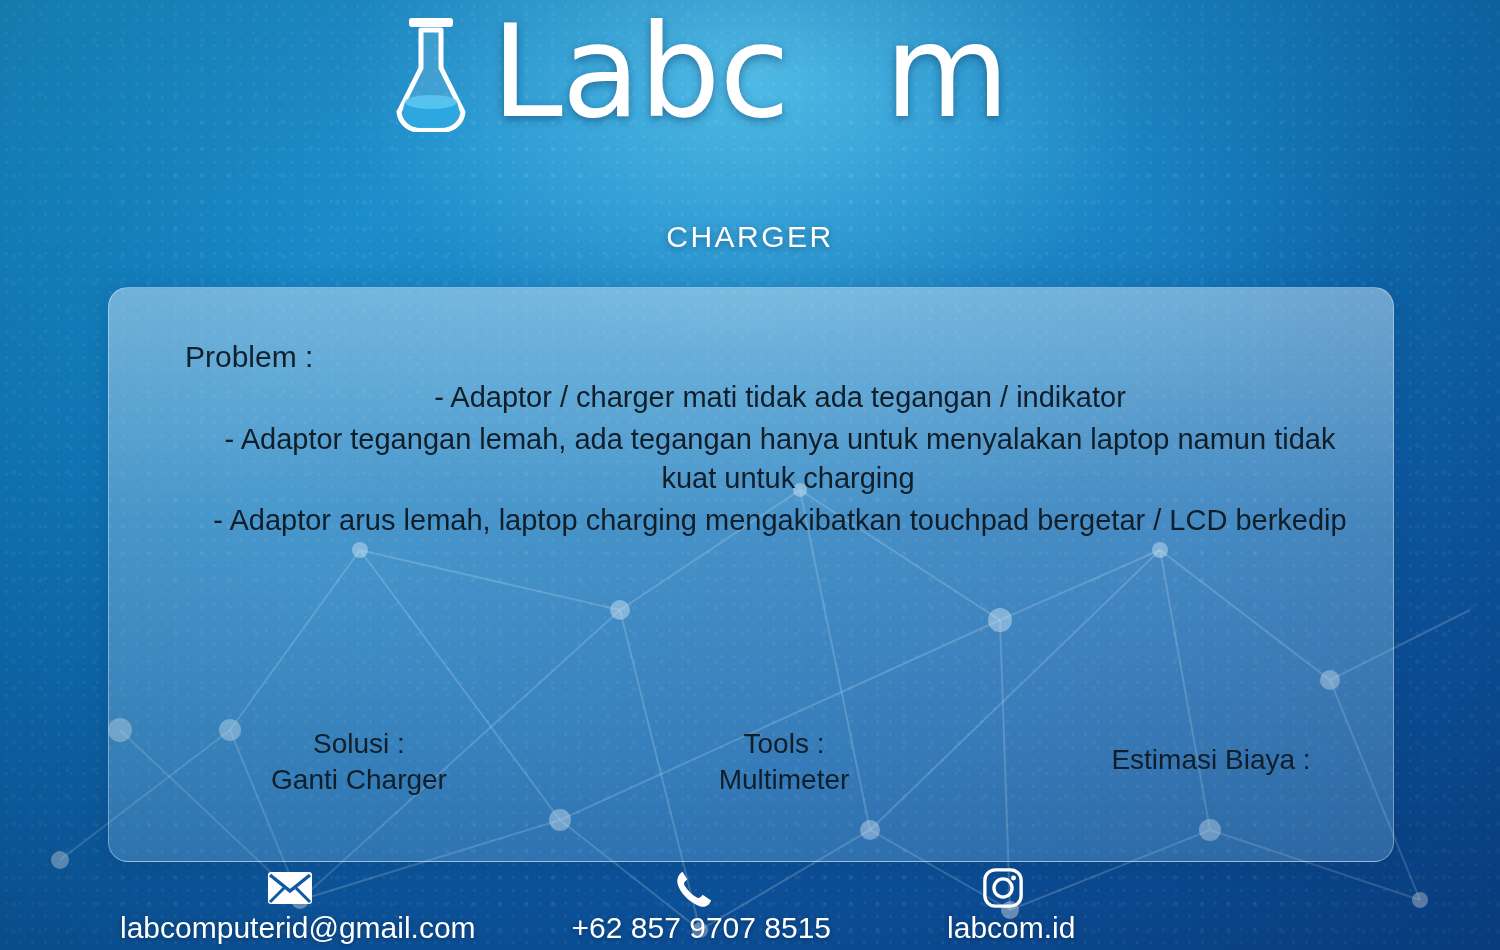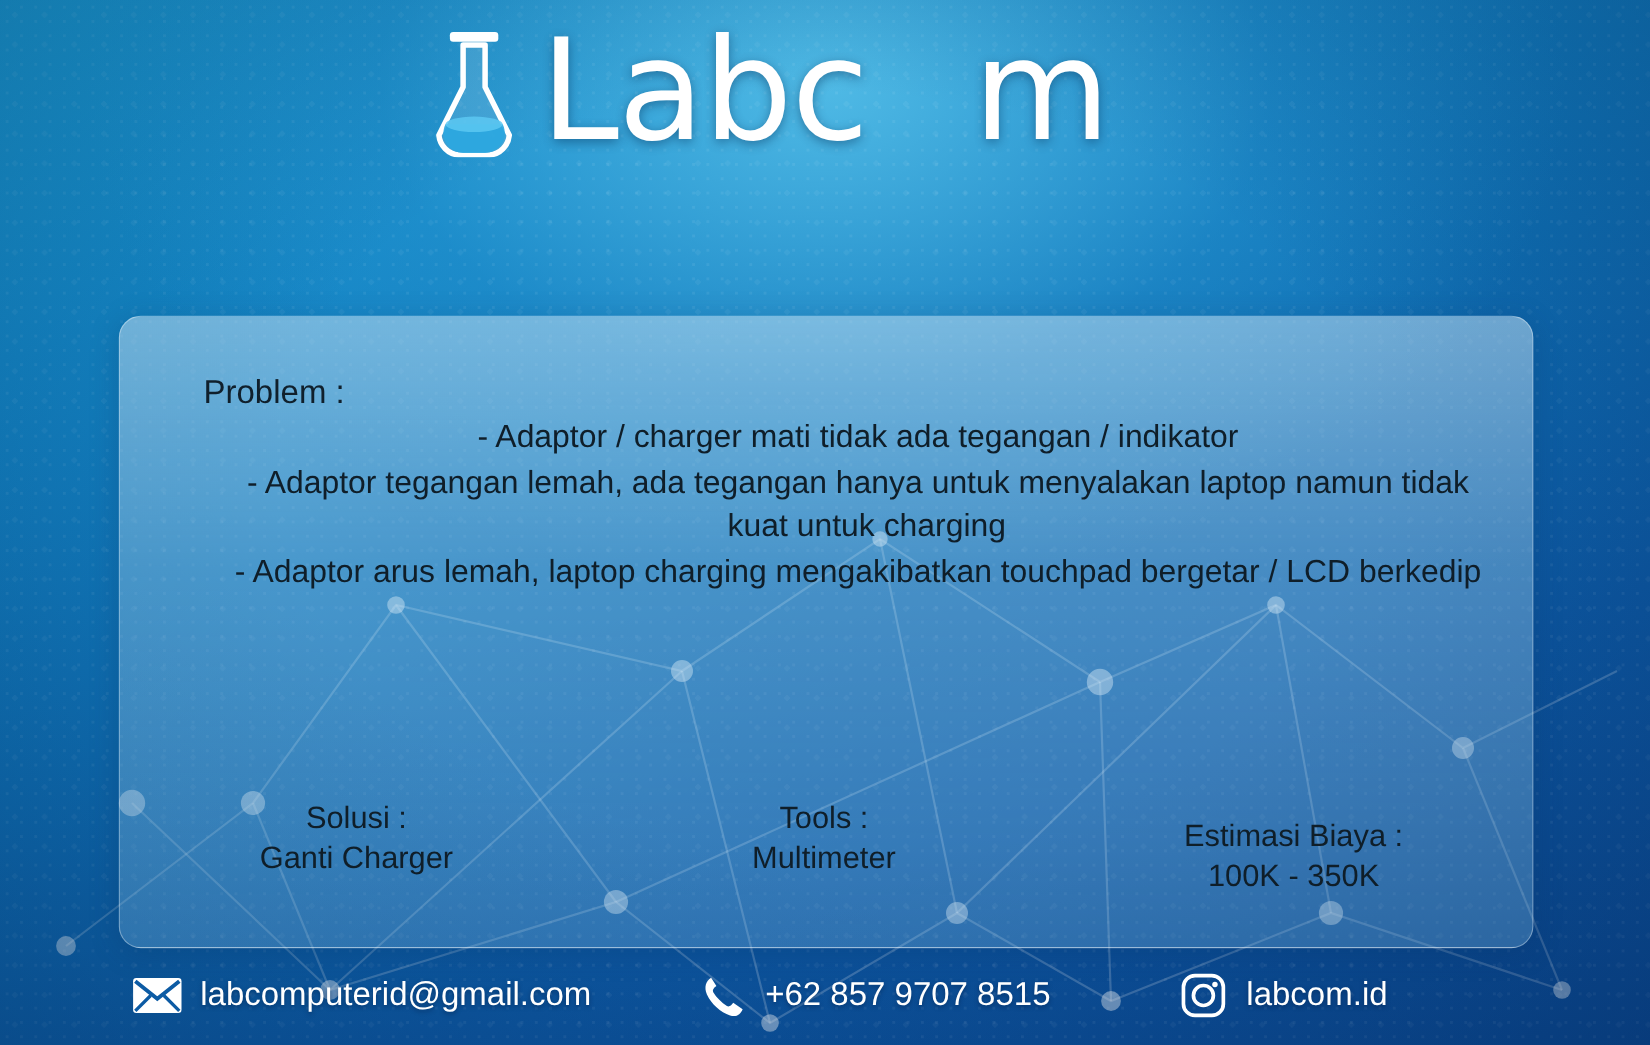--- a/index.html
+++ b/index.html
@@ -52,21 +52,21 @@
     left: 0;
     bottom: 0;
     width: 1500px;
     height: 520px;
     pointer-events: none;
   }
 
   
   .logo-wrap {
     position: absolute;
-    top: 19px;
+    top: 8px;
     left: 0;
     width: 1500px;
     text-align: center;
   }
   .logo {
     position: relative;
     display: inline-block;
     font-family: "DejaVu Sans", sans-serif;
     font-size: 128px;
     line-height: 1;
@@ -142,20 +142,21 @@
     text-indent: -16px;
     margin-top: 2px;
   }
 
   .bottom-row {
     position: absolute;
     left: 0;
     top: 438px;
     width: 1354px;
     display: flex;
+    justify-content: center;
   }
   .bcol {
     flex: 1;
     text-align: center;
     color: #0f1e29;
     font-size: 28px;
     line-height: 1.28;
   }
   .bcol .l1 { display: block; }
   .bcol .l2 { display: block; }
@@ -173,20 +174,21 @@
     display: flex;
     align-items: center;
   }
   .fitem {
     display: flex;
     align-items: center;
     color: #ffffff;
     font-size: 30px;
     font-family: "Liberation Sans", sans-serif;
     text-shadow: 0 1px 4px rgba(0,30,70,0.5);
+    flex-direction: column;
   }
   .fitem .ic {
     width: 46px;
     height: 46px;
     margin-right: 16px;
     display: flex;
     align-items: center;
     justify-content: center;
   }
   .f1 { margin-left: 120px; }
@@ -243,20 +245,21 @@
       <span>Lab</span><span>c</span><span class="beaker"></span><span style="display:inline-block;width:96px"></span><span>m</span>
       <svg class="beaker-glyph" viewBox="0 0 96 116">
         <rect x="26" y="2" width="44" height="9" rx="3" fill="#ffffff"></rect>
         <path d="M38 14 L38 52 L16 96 a20 20 0 0 0 18 18 L62 114 a20 20 0 0 0 18 -18 L58 52 L58 14 Z" fill="rgba(255,255,255,0.12)" stroke="#ffffff" stroke-width="5" stroke-linejoin="round"></path>
         <path d="M22 86 L74 86 a18 18 0 0 1 -16 26 L38 112 a18 18 0 0 1 -16 -26 Z" fill="#2ba7e0" opacity="0.9"></path>
         <ellipse cx="48" cy="86" rx="26" ry="7" fill="#5cc8f2" opacity="0.85"></ellipse>
       </svg>
     </div>
   </div>
 
+  <div class="subtitle">CHARGER</div>
 
   <div class="card">
     <div class="problem-block">
       <div class="problem-title">Problem :</div>
       <ul class="problem-list">
         <li>- Adaptor / charger mati tidak ada tegangan / indikator</li>
         <li>- Adaptor tegangan lemah, ada tegangan hanya untuk menyalakan laptop namun tidak kuat untuk charging</li>
         <li>- Adaptor arus lemah, laptop charging mengakibatkan touchpad bergetar / LCD berkedip</li>
       </ul>
     </div>
@@ -265,21 +268,20 @@
       <div class="bcol c1">
         <span class="l1">Solusi :</span>
         <span class="l2">Ganti Charger</span>
       </div>
       <div class="bcol c2">
         <span class="l1">Tools :</span>
         <span class="l2">Multimeter</span>
       </div>
       <div class="bcol c3">
         <span class="l1">Estimasi Biaya :</span>
-        <span class="l2">100K - 350K</span>
       </div>
     </div>
   </div>
 
   <div class="footer">
     <div class="fitem f1">
       <span class="ic">
         <svg viewBox="0 0 46 34" width="46" height="34">
           <rect x="1" y="1" width="44" height="32" rx="3" fill="#ffffff"></rect>
           <path d="M3 4 L23 20 L43 4" fill="none" stroke="#0c5ba4" stroke-width="3.5"></path>

